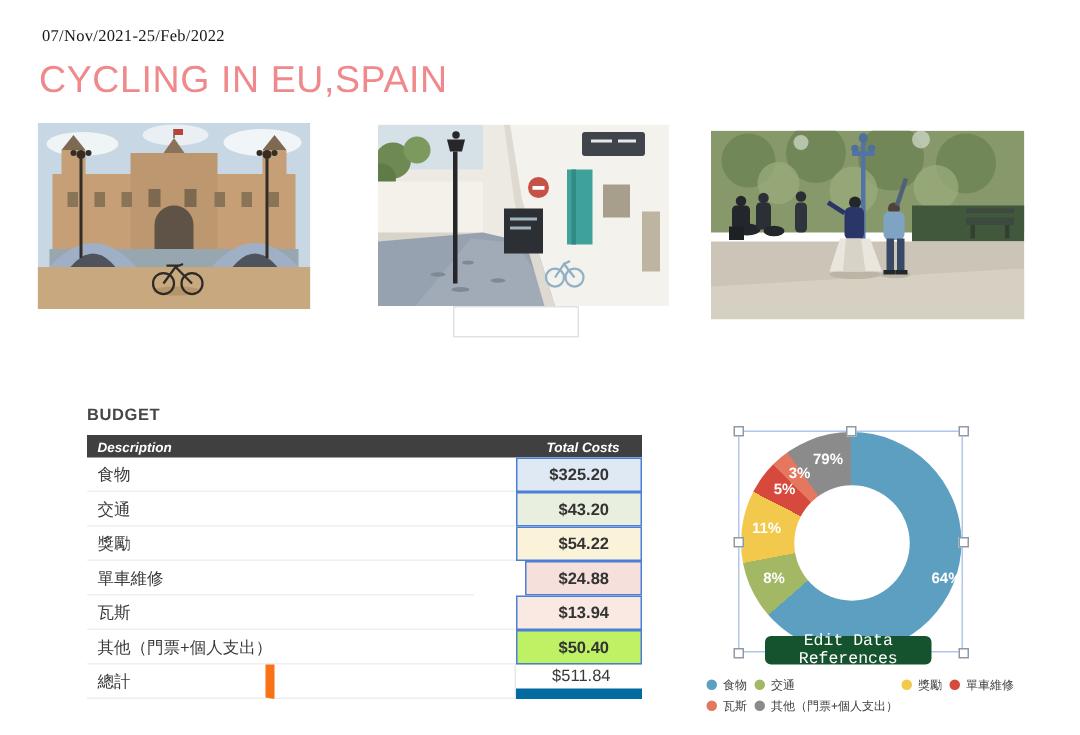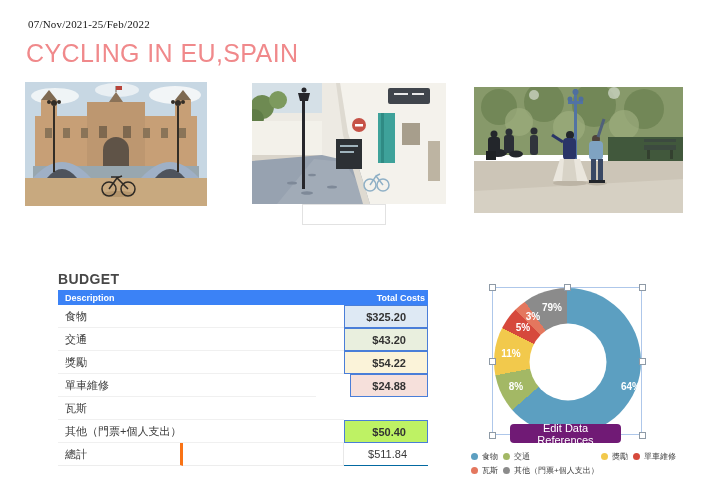--- a/index.html
+++ b/index.html
@@ -11,37 +11,37 @@
   .date-range{left:28px;top:18px;font-family:"Liberation Serif","DejaVu Serif",serif;
               font-size:11px;color:#161616;letter-spacing:.2px;}
   .slide-title{left:26px;top:39px;font-size:25px;font-weight:200;letter-spacing:.4px;}
 
   
   .photo{overflow:hidden;}
   .photo svg{display:block;width:100%;height:100%;}
   .caption-box{left:302px;top:204px;width:82px;height:19px;background:#fff;border:1px solid #E2E2E2;}
 
   
-  .budget-label{left:58px;top:271px;font-size:14px;font-weight:700;color:#474747;letter-spacing:.4px;}
+  .budget-label{left:58px;top:271px;font-size:11px;font-weight:700;color:#474747;letter-spacing:.4px;}
   .budget-table{left:58px;top:290px;width:370px;font-size:11px;}
   .tr{display:flex;}
   .th{height:15px;color:#fff;font-size:9px;font-weight:700;}
   .th .c{display:flex;align-items:center;box-sizing:border-box;}
   .th-desc{width:286px;padding-left:7px;}
-  .th-cost{width:84px;justify-content:flex-end;padding-right:3px;}
+  .th-cost{width:84px;justify-content:flex-end;padding-right:15px;}
   .row{height:23px;}
   .td-desc{width:286px;display:flex;align-items:center;padding-left:7px;box-sizing:border-box;
            border-bottom:1px solid #F0F0F0;color:#3A3A3A;}
   .td-cost{width:84px;display:flex;align-items:center;justify-content:flex-end;
            padding-right:21px;box-sizing:border-box;font-weight:700;color:#333;}
   .td-cost.sel{border:1px solid #4A7ED8;}
   .total .td-desc{border-bottom:1px solid #EDEDED;}
-  .td-desc.total-a{width:125px;border-right:3px solid #f97316;}
+  .td-desc.total-a{width:125px;border-right:6px solid #f97316;}
   .td-desc.total-b{width:161px;border-right:1px solid #E8E8E8;}
-  .td-cost.total-c{font-weight:400;color:#3A3A3A;border-bottom:1px solid #0369a1;}
+  .td-cost.total-c{font-weight:400;color:#3A3A3A;border-bottom:7px solid #0369a1;}
 
   
   .sel-rect{left:492px;top:287px;width:150px;height:148px;border:1px solid #AEC7EA;box-sizing:border-box;}
   .donut{left:494px;top:288px;width:147px;height:147px;border-radius:50%;}
   .donut-hole{position:absolute;left:50%;top:50%;width:77px;height:77px;background:#fff;
               border-radius:50%;transform:translate(-50%,-50%);}
   .pie-label{position:absolute;color:#fff;font-size:10px;font-weight:600;
              transform:translate(-50%,-50%);white-space:nowrap;}
   .handle{position:absolute;width:7px;height:7px;background:#fff;border:1px solid #8E9AA6;box-sizing:border-box;}
   .edit-btn{left:510px;top:424px;width:111px;height:19px;border-radius:4px;border:none;
@@ -188,21 +188,21 @@
       <rect x="115" y="54" width="14" height="19" rx="4" fill="#7FA3C2"></rect>
       <rect x="117" y="72" width="5" height="22" fill="#394864"></rect>
       <rect x="124" y="72" width="5" height="22" fill="#394864"></rect>
       <rect x="115" y="93" width="8" height="3" fill="#23262B"></rect>
       <rect x="123" y="93" width="8" height="3" fill="#23262B"></rect>
     </svg>
   </div>
 
   <div class="abs budget-label">BUDGET</div>
   <div class="abs budget-table">
-    <div class="tr th" style="background: #3b82f6;">
+    <div class="tr th" style="background: #404040; font-style: italic;">
       <div class="c th-desc">Description</div>
       <div class="c th-cost">Total Costs</div>
     </div>
     <div class="tr row">
       <div class="td-desc">食物</div>
       <div class="td-cost sel" style="background: rgb(222, 233, 244);">$325.20</div>
     </div>
     <div class="tr row">
       <div class="td-desc">交通</div>
       <div class="td-cost sel" style="background: rgb(233, 239, 222);">$43.20</div>
@@ -210,20 +210,21 @@
     <div class="tr row">
       <div class="td-desc">獎勵</div>
       <div class="td-cost sel" style="background: rgb(251, 243, 217);">$54.22</div>
     </div>
     <div class="tr row">
       <div class="td-desc">單車維修</div>
       <div class="td-cost sel" style="background: rgb(246, 224, 219); margin-left: 34px;">$24.88</div>
     </div>
     <div class="tr row">
       <div class="td-desc">瓦斯</div>
+      <div class="td-cost sel" style="background: rgb(250, 232, 226);">$13.94</div>
     </div>
     <div class="tr row">
       <div class="td-desc">其他（門票+個人支出）</div>
       <div class="td-cost sel" style="background: #bef264;">$50.40</div>
     </div>
     <div class="tr row total">
       <div class="td-desc total-a">總計</div>
       <div class="td-desc total-b"></div>
       <div class="td-cost total-c">$511.84</div>
     </div>
@@ -242,21 +243,21 @@
   </div>
 
   <div class="handle" style="left:489px;top:284px;"></div>
   <div class="handle" style="left:564px;top:284px;"></div>
   <div class="handle" style="left:639px;top:284px;"></div>
   <div class="handle" style="left:489px;top:358px;"></div>
   <div class="handle" style="left:639px;top:358px;"></div>
   <div class="handle" style="left:489px;top:432px;"></div>
   <div class="handle" style="left:639px;top:432px;"></div>
 
-  <button class="abs edit-btn" style="background: #701a75;">Edit Data References</button>
+  <button class="abs edit-btn" style="background: #14532d; font-family: Liberation Mono, monospace;">Edit Data References</button>
 
   <div class="legend-item" style="left:471px;top:451px;">
     <span class="legend-dot" style="background: rgb(92, 159, 193);"></span>
     <span>食物</span>
   </div>
   <div class="legend-item" style="left:503px;top:451px;">
     <span class="legend-dot" style="background: rgb(163, 184, 101);"></span>
     <span>交通</span>
   </div>
   <div class="legend-item" style="left:601px;top:451px;">

